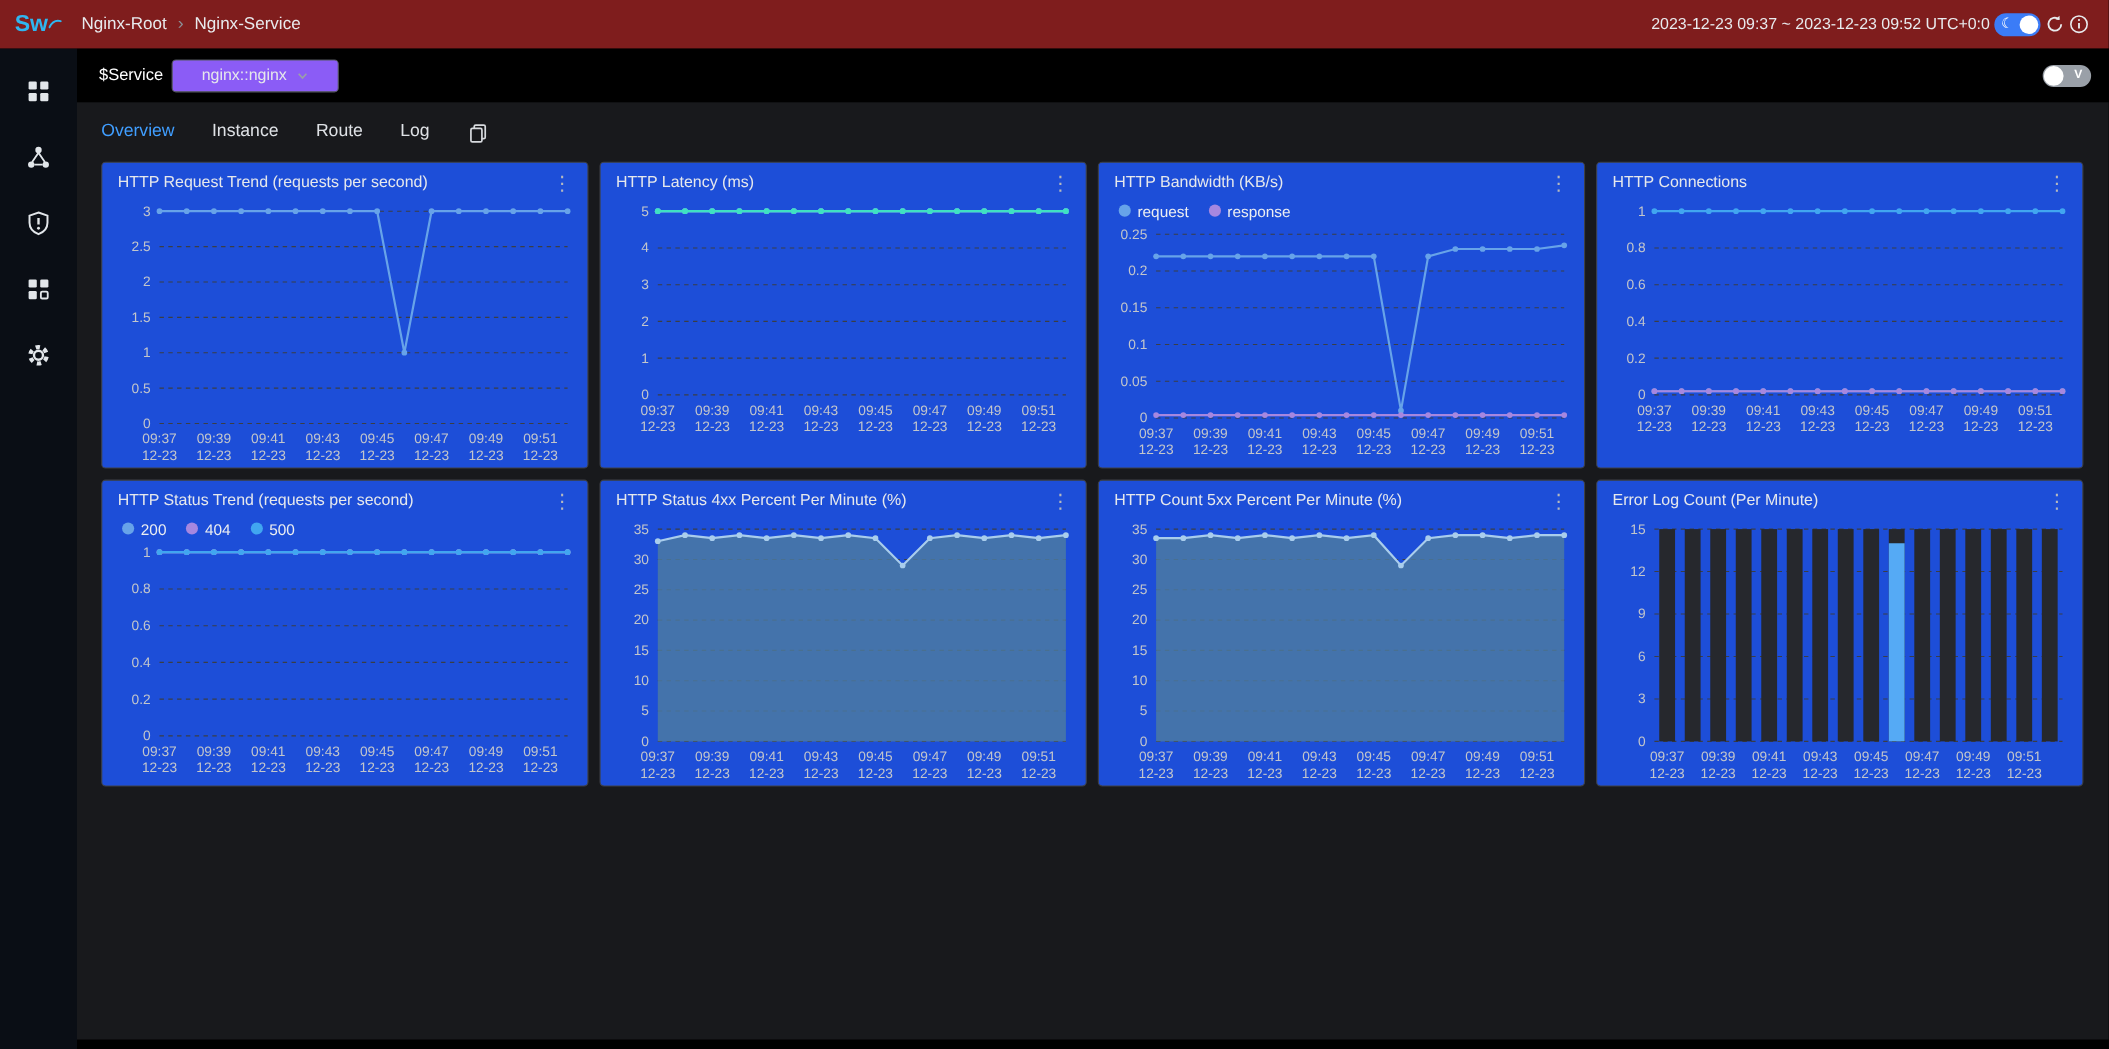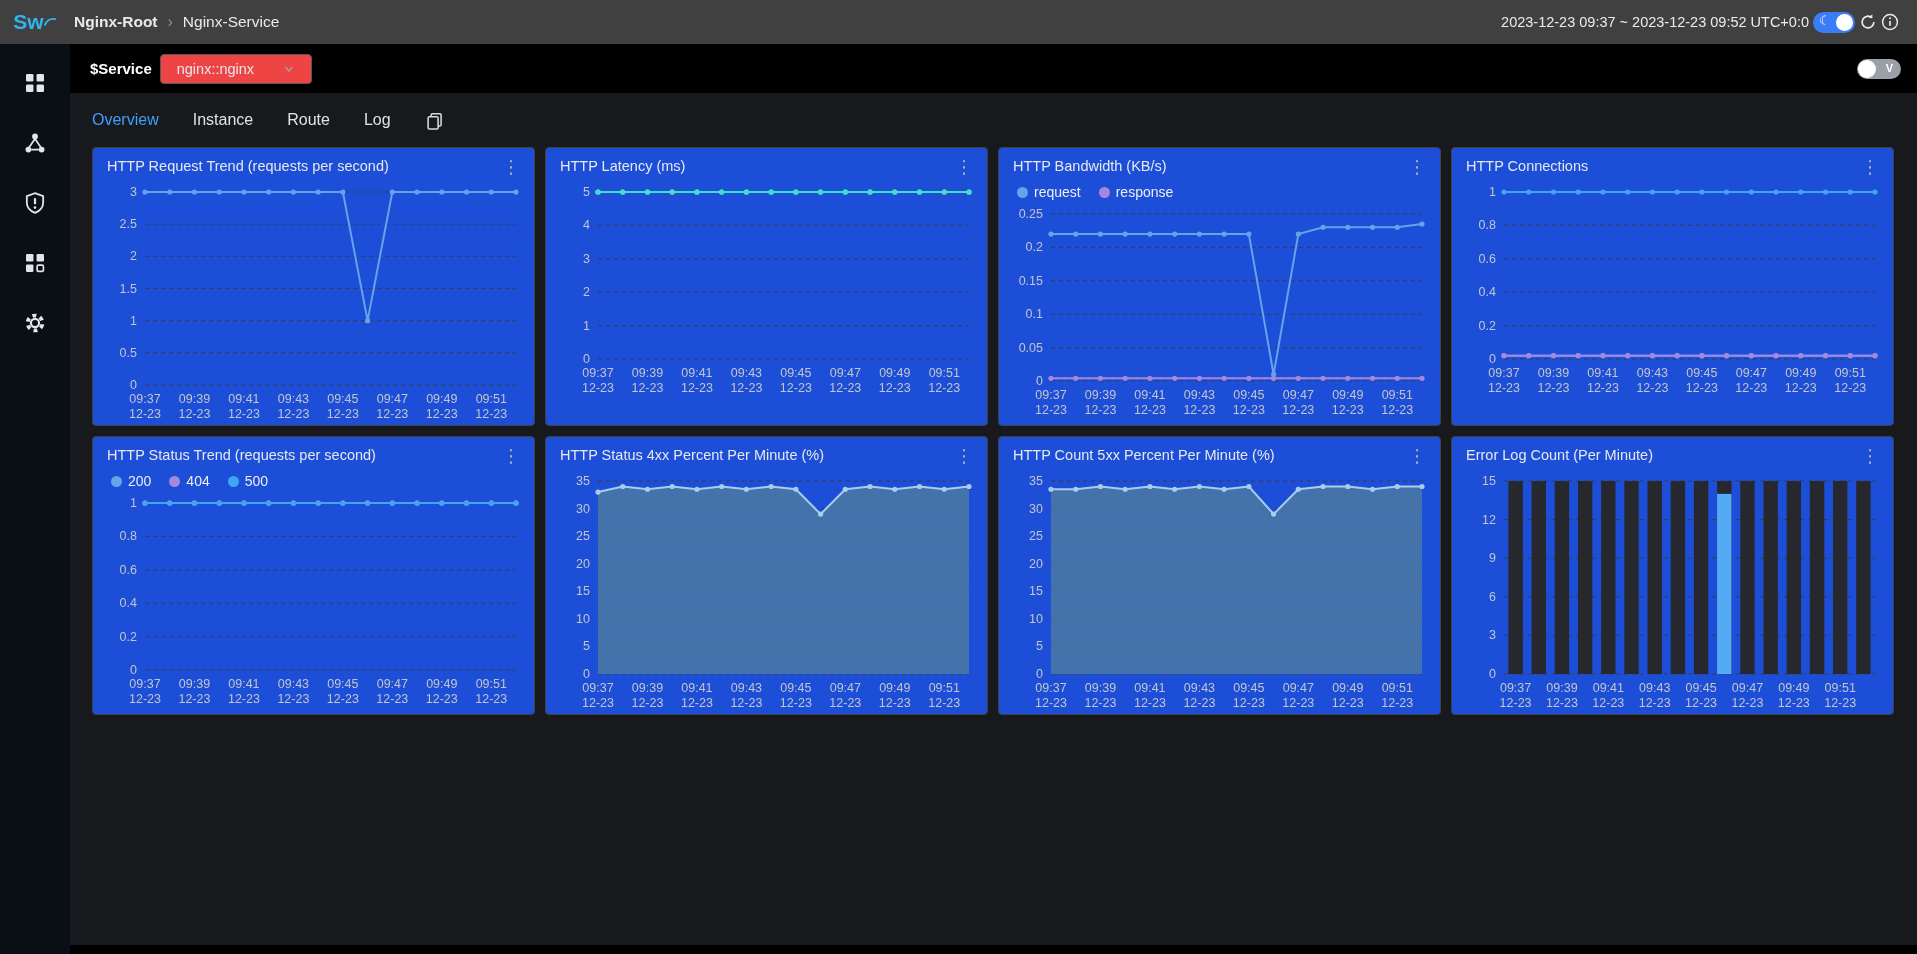--- a/index.html
+++ b/index.html
@@ -1,39 +1,39 @@
 <!DOCTYPE html>
 <html><head>
 <meta charset="utf-8">
 <style>
   *{box-sizing:border-box;margin:0;padding:0}
   html,body{width:1917px;height:954px;background:#000;font-family:"Liberation Sans",sans-serif;overflow:hidden}
 
   
-  .topbar{position:absolute;top:0;left:0;width:1917px;height:44px;background:#404040;display:flex;align-items:center;z-index:5}
+  .topbar{position:absolute;top:0;left:0;width:1917px;height:44px;background:#7f1d1d;display:flex;align-items:center;z-index:5}
   .logo{width:70px;display:flex;align-items:center;justify-content:center;cursor:pointer}
   .logo-text{color:#2fb6f0;font-size:21px;font-weight:700}
   .breadcrumb{display:flex;align-items:center;gap:10px;color:#e8eaed;font-size:15.5px;margin-left:4px}
-  .bc-root{font-weight:700;cursor:pointer}
+  .bc-root{font-weight:400;cursor:pointer}
   .bc-sep{color:#8b9097;font-size:16px}
   .bc-cur{cursor:pointer}
   .topbar-right{margin-left:auto;display:flex;align-items:center;gap:4px;padding-right:18px;color:#e9ebee;font-size:14.5px}
   .theme-toggle{width:42px;height:21px;background:#3b7cf7;border-radius:11px;position:relative;display:inline-block;cursor:pointer}
   .theme-toggle .moon{position:absolute;left:6px;top:1px;color:#fff;font-size:13px}
   .theme-toggle .knob{position:absolute;right:2px;top:2px;width:17px;height:17px;background:#fff;border-radius:50%}
   .icon-btn{display:inline-flex;align-items:center;cursor:pointer}
 
   
   .sidebar{position:absolute;top:44px;left:0;width:70px;height:910px;background:#0a0e15;display:flex;flex-direction:column;align-items:center;padding-top:24px;gap:30px;z-index:4}
   .side-item{width:30px;height:30px;display:flex;align-items:center;justify-content:center;cursor:pointer}
 
   
   .service-bar{position:absolute;top:44px;left:70px;width:1847px;height:49px;background:#000;display:flex;align-items:center}
-  .svc-label{color:#fff;font-weight:700;font-size:15px;margin-left:20px}
-  .svc-select{margin-left:8px;width:152px;height:30px;border:1px solid #55585e;border-radius:4px;background:#ef4444;color:#e6e8eb;font-size:14.5px;display:flex;align-items:center;justify-content:space-between;padding:0 16px;cursor:pointer}
+  .svc-label{color:#fff;font-weight:400;font-size:15px;margin-left:20px}
+  .svc-select{margin-left:8px;width:152px;height:30px;border:1px solid #55585e;border-radius:4px;background:#8b5cf6;color:#e6e8eb;font-size:14.5px;display:flex;align-items:center;justify-content:space-between;padding:0 26px;cursor:pointer}
   .version-toggle{margin-left:auto;margin-right:16px;width:44px;height:20px;border-radius:10px;background:#9aa0a8;position:relative;cursor:pointer}
   .version-toggle .vknob{position:absolute;left:1px;top:1px;width:18px;height:18px;border-radius:50%;background:#fff}
   .version-toggle .vlabel{position:absolute;right:8px;top:3.5px;color:#fff;font-size:11px;font-weight:700}
 
   
   .content{position:absolute;top:93px;left:70px;width:1847px;height:852px;background:#18191c;padding:18px 0 0 22px}
   .tabs{display:flex;align-items:flex-start;gap:34px;margin-bottom:16px}
   .tab{color:#dfe2e6;font-size:16px;cursor:pointer}
   .tab.active{color:#409eff}
   .tab-tool{display:inline-flex;align-items:center;cursor:pointer}

